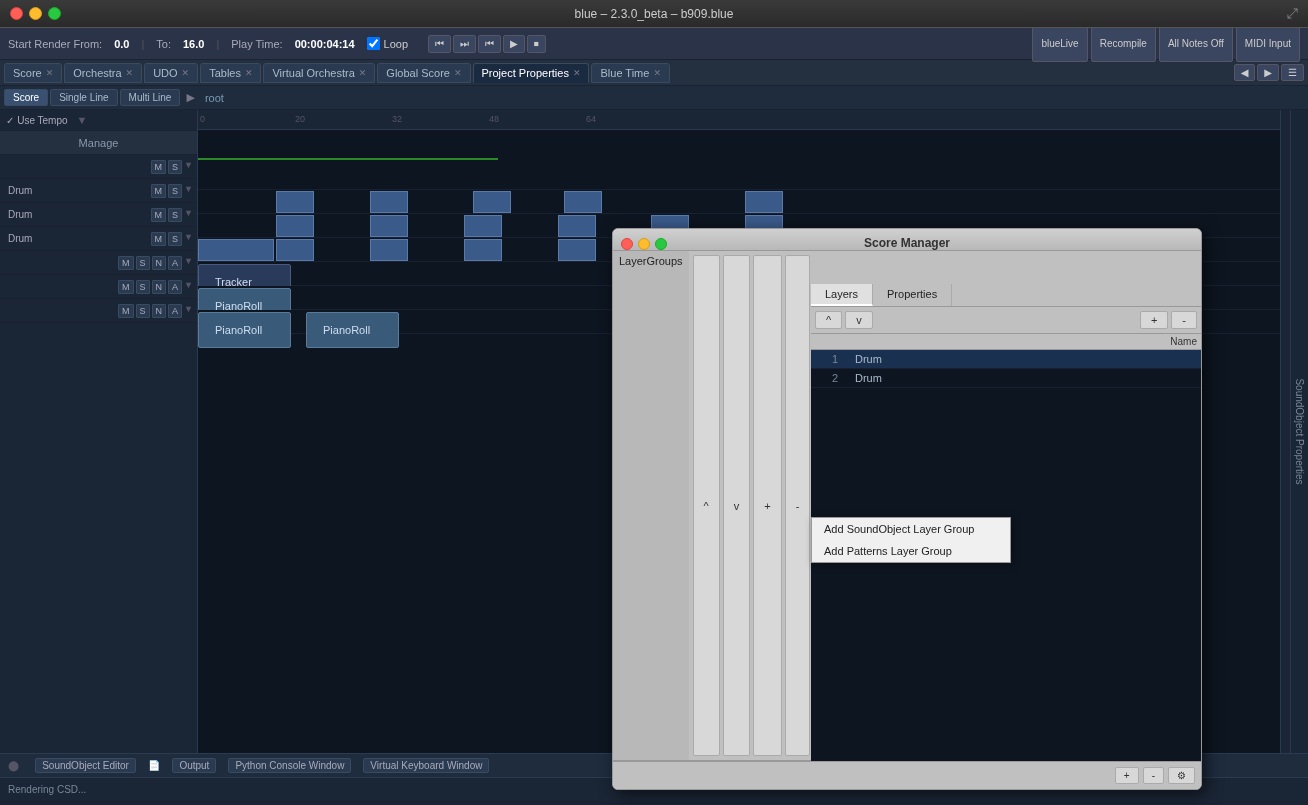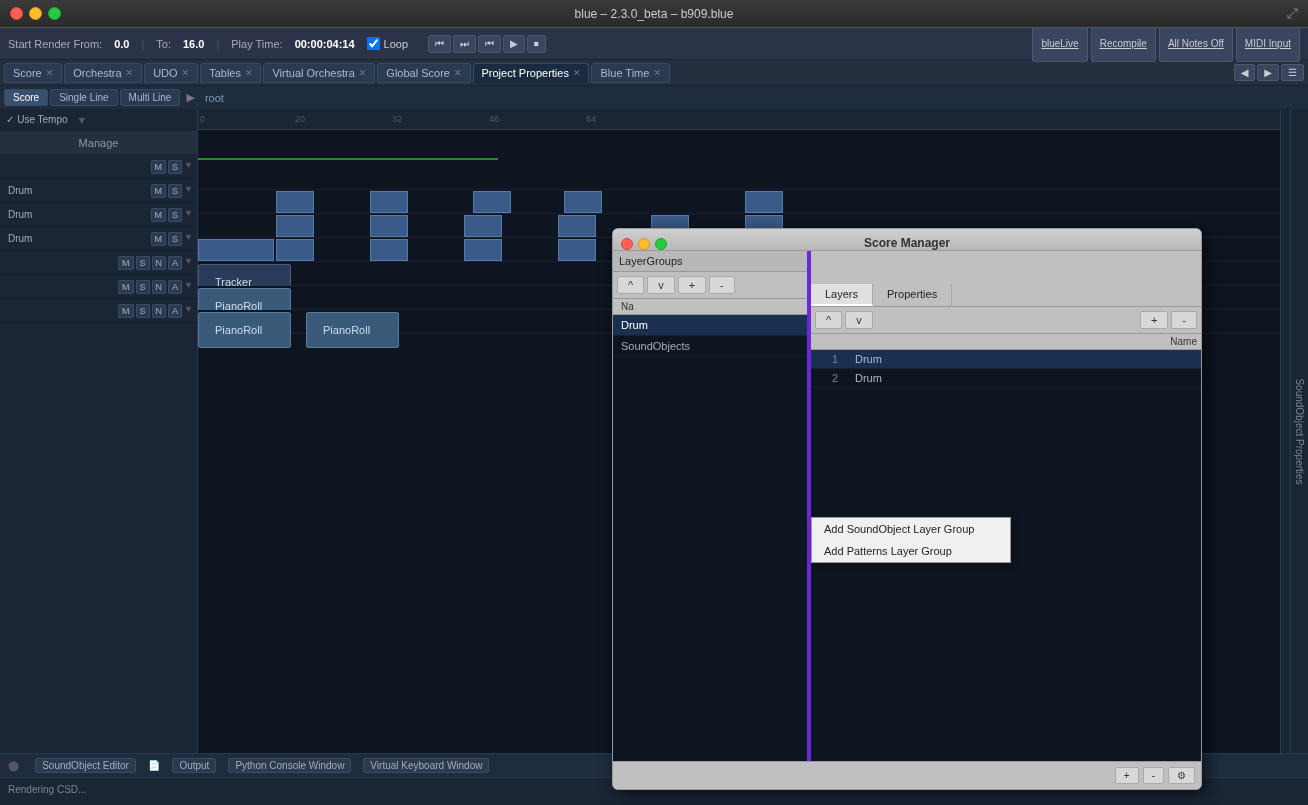--- a/index.html
+++ b/index.html
@@ -92,21 +92,20 @@
       margin-left: auto;
     }
     .action-btn {
       background: #3a4560;
       border: 1px solid #556;
       color: #ccc;
       padding: 12px 8px;
       font-size: 10px;
       cursor: pointer;
       border-radius: 2px;
-      text-decoration: underline;
     }
 
     
     #tabbar {
       height: 26px;
       background: #243040;
       display: flex;
       align-items: center;
       padding: 0 4px;
       gap: 2px;
@@ -181,20 +180,21 @@
       width: 198px;
       background: #1a2535;
       border-right: 1px solid #2a3a50;
       display: flex;
       flex-direction: column;
       flex-shrink: 0;
     }
     .tempo-row {
       padding: 4px 6px;
       display: flex;
+      align-items: center;
       gap: 7px;
       border-bottom: 1px solid #1a2333;
     }
     .track-row {
       display: flex;
       align-items: center;
       padding: 2px 4px;
       border-bottom: 1px solid #1a2030;
       height: 24px;
     }
@@ -360,23 +360,23 @@
 
     .modal-body {
       display: flex;
       height: 510px;
     }
 
     
     .lg-section {
       width: 198px;
       background: #1a1a2e;
-      border-right: 4px solid #6d28d9;
-      display: flex;
-      flex-direction: column;
+      border-right: 7px solid #6d28d9;
+      display: flex;
+      flex-direction: row;
     }
     .lg-header {
       background: #b8b8b8;
       padding: 4px 6px;
       font-size: 11px;
       color: #222;
       border-bottom: 1px solid #999;
     }
     .lg-controls {
       background: #c0c0c0;

